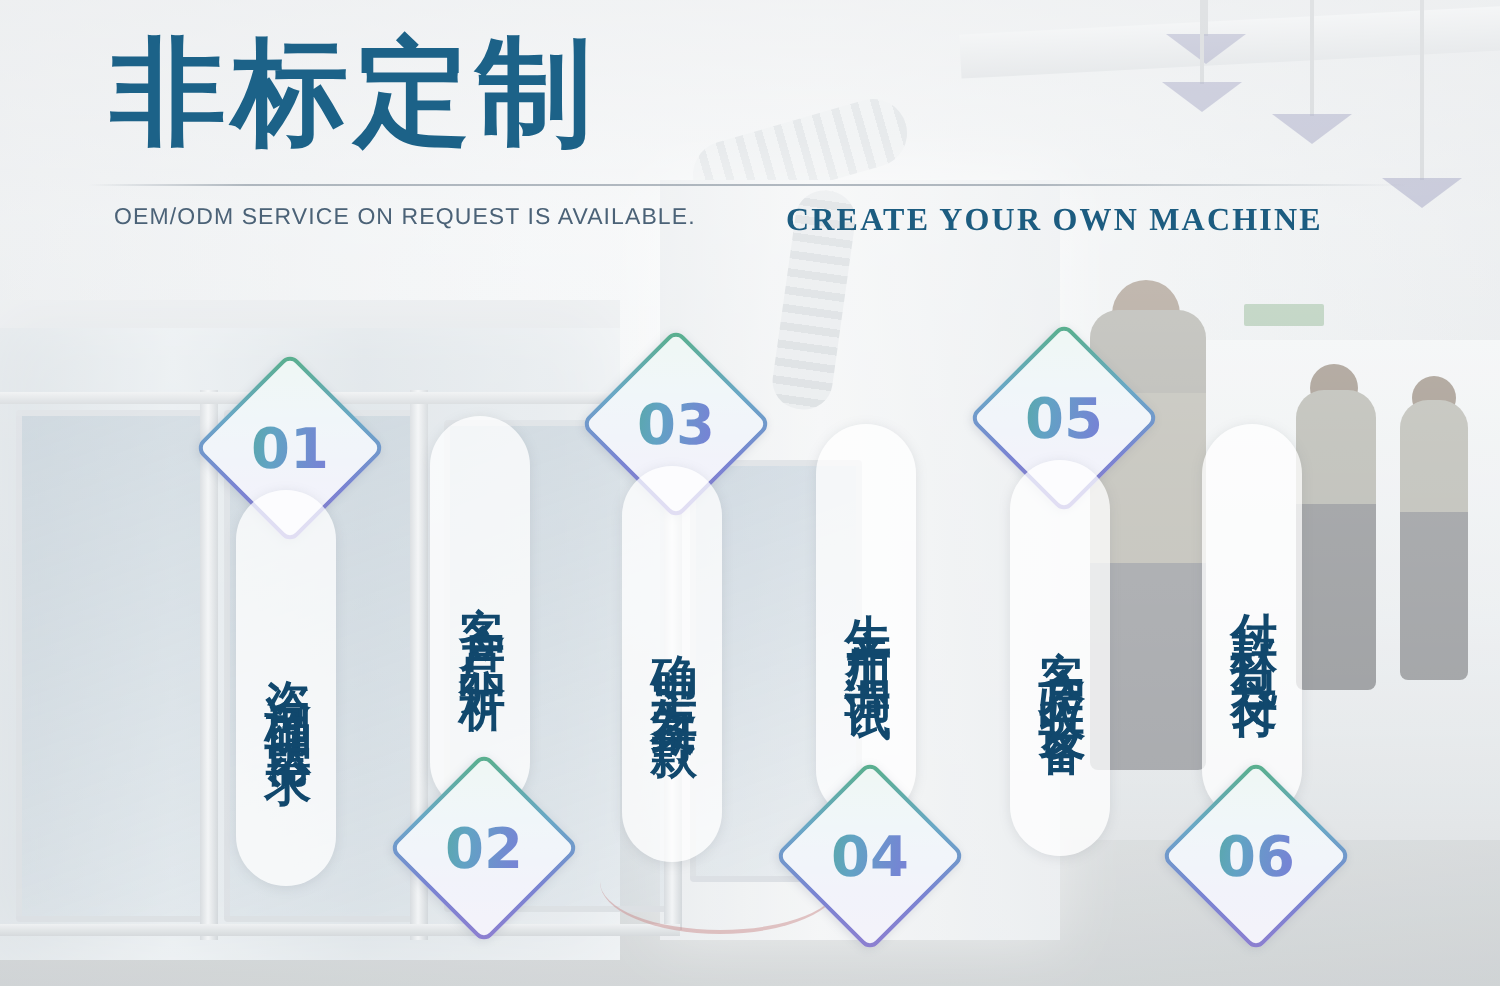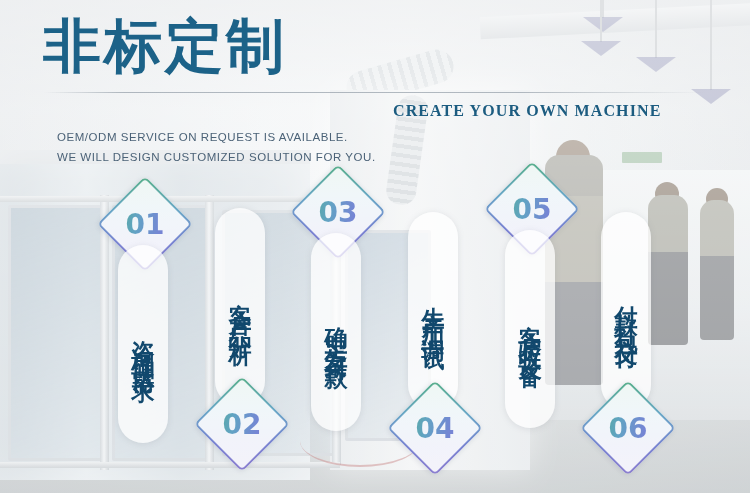--- a/index.html
+++ b/index.html
@@ -134,21 +134,21 @@
   }
   
   .bg-wash {
     position:absolute; inset:0;
     background: linear-gradient(180deg, rgba(255,255,255,0.56) 0%, rgba(255,255,255,0.40) 45%, rgba(255,255,255,0.30) 100%);
   }
 
   
   .headline {
     position: absolute;
-    left: 43px;
+    left: 55px;
     top: 12px;
     z-index: 5;
     text-align: right;
   }
   .headline-cn {
     font-family: "DejaVu Sans", "Liberation Sans", sans-serif;
     font-size: 58px;
     font-weight: bold;
     color: #1c6288;
     letter-spacing: 3px;
@@ -167,21 +167,20 @@
   .sub-en {
     position: absolute;
     left: 57px;
     top: 99px;
     z-index: 5;
     font-size: 11.5px;
     letter-spacing: 0.55px;
     line-height: 20px;
     color: #4b6277;
     white-space: nowrap;
-    margin-top: 28px;
   }
   .headline-en {
     position: absolute;
     left: 393px;
     top: 102px;
     z-index: 5;
     font-family: "Liberation Serif", "DejaVu Serif", serif;
     font-size: 16px;
     font-weight: bold;
     color: #1c5c80;
@@ -291,21 +290,20 @@
     <div class="bg-wash"></div>
   </div>
 
   <div class="headline">
     <div class="headline-cn">非标定制</div>
   </div>
   <div class="sep-line"></div>
 
   <div class="sub-en">
     <div>OEM/ODM SERVICE ON REQUEST IS AVAILABLE.</div>
-    <div>WE WILL DESIGN CUSTOMIZED SOLUTION FOR YOU.</div>
   </div>
 
   <div class="headline-en">CREATE YOUR OWN MACHINE</div>
 
   <div class="steps">
 
     <div class="step" style="left:95px">
       <div class="badge" style="top:190px">
         <div class="badge-num">01</div>
       </div>

